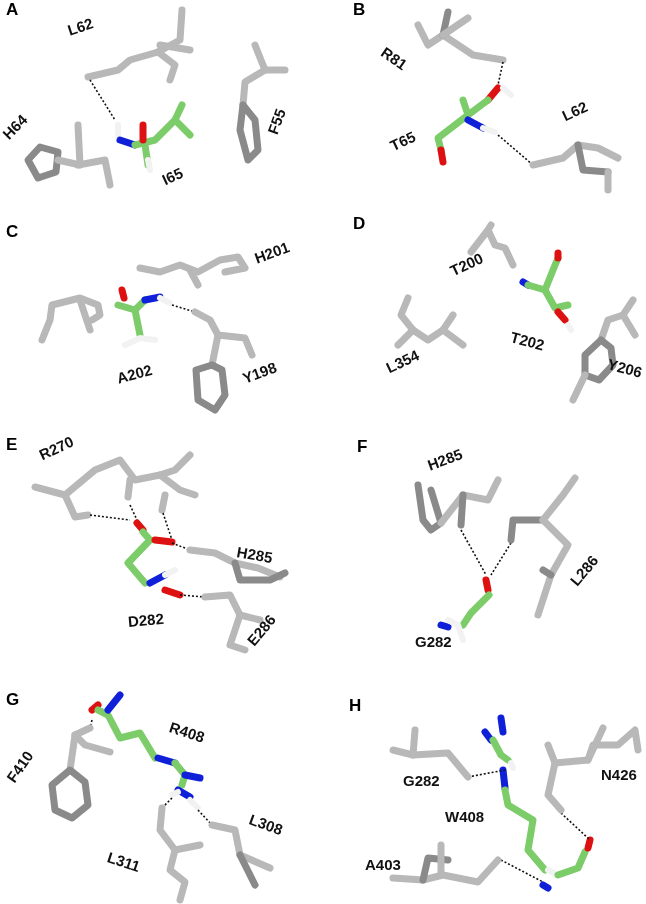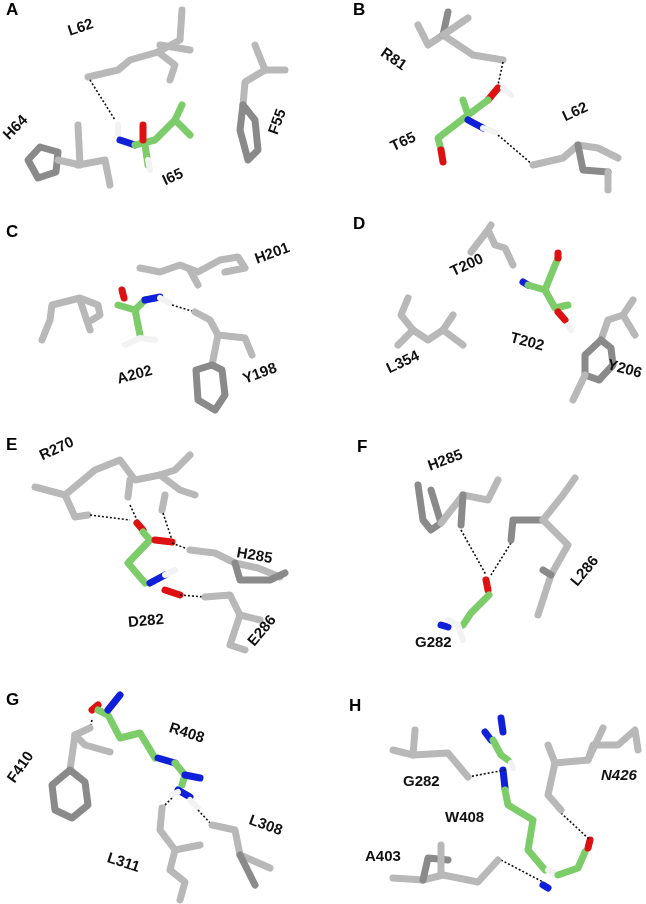--- a/index.html
+++ b/index.html
@@ -218,16 +218,16 @@
     <polyline class="grey" points="238,150 225,135 232,103 225,85"></polyline>
     <polyline class="grey" points="232,103 265,100 270,85 295,85 312,70 315,90"></polyline>
     <polyline class="grey" points="265,100 280,68"></polyline>
     <line class="hb" x1="178" y1="200" x2="220" y2="222"></line>
     <polyline class="grey" points="70,218 100,220 120,215 155,222 175,200"></polyline>
     <polyline class="greyd" points="100,220 105,198 125,200"></polyline>
     <polyline class="grey" points="118,215 118,185"></polyline>
   </svg>
   <div class="plabel" style="left:26px;top:36px;">H</div>
   <div class="rlabel" style="left:80px;top:112px;">G282</div>
-  <div class="rlabel" style="left:278px;top:106px;font-style:italic;">N426</div>
-  <div class="rlabel" style="left:42px;top:187px;">A403</div>
+  <div class="rlabel" style="left:278px;top:106px;">N426</div>
+  <div class="rlabel" style="left:42px;top:196px;">A403</div>
   <div class="rlabel" style="left:122px;top:148px;">W408</div>
 </div>
 
 </body></html>

